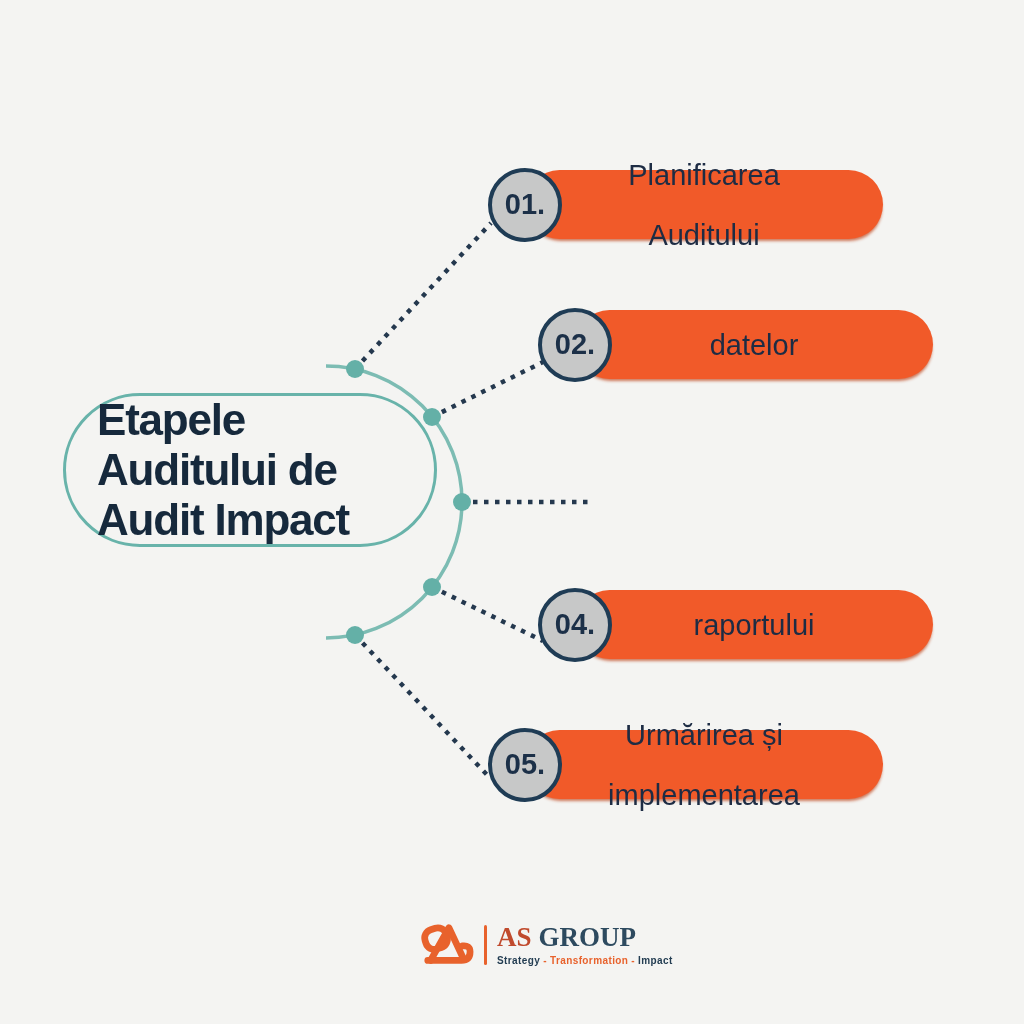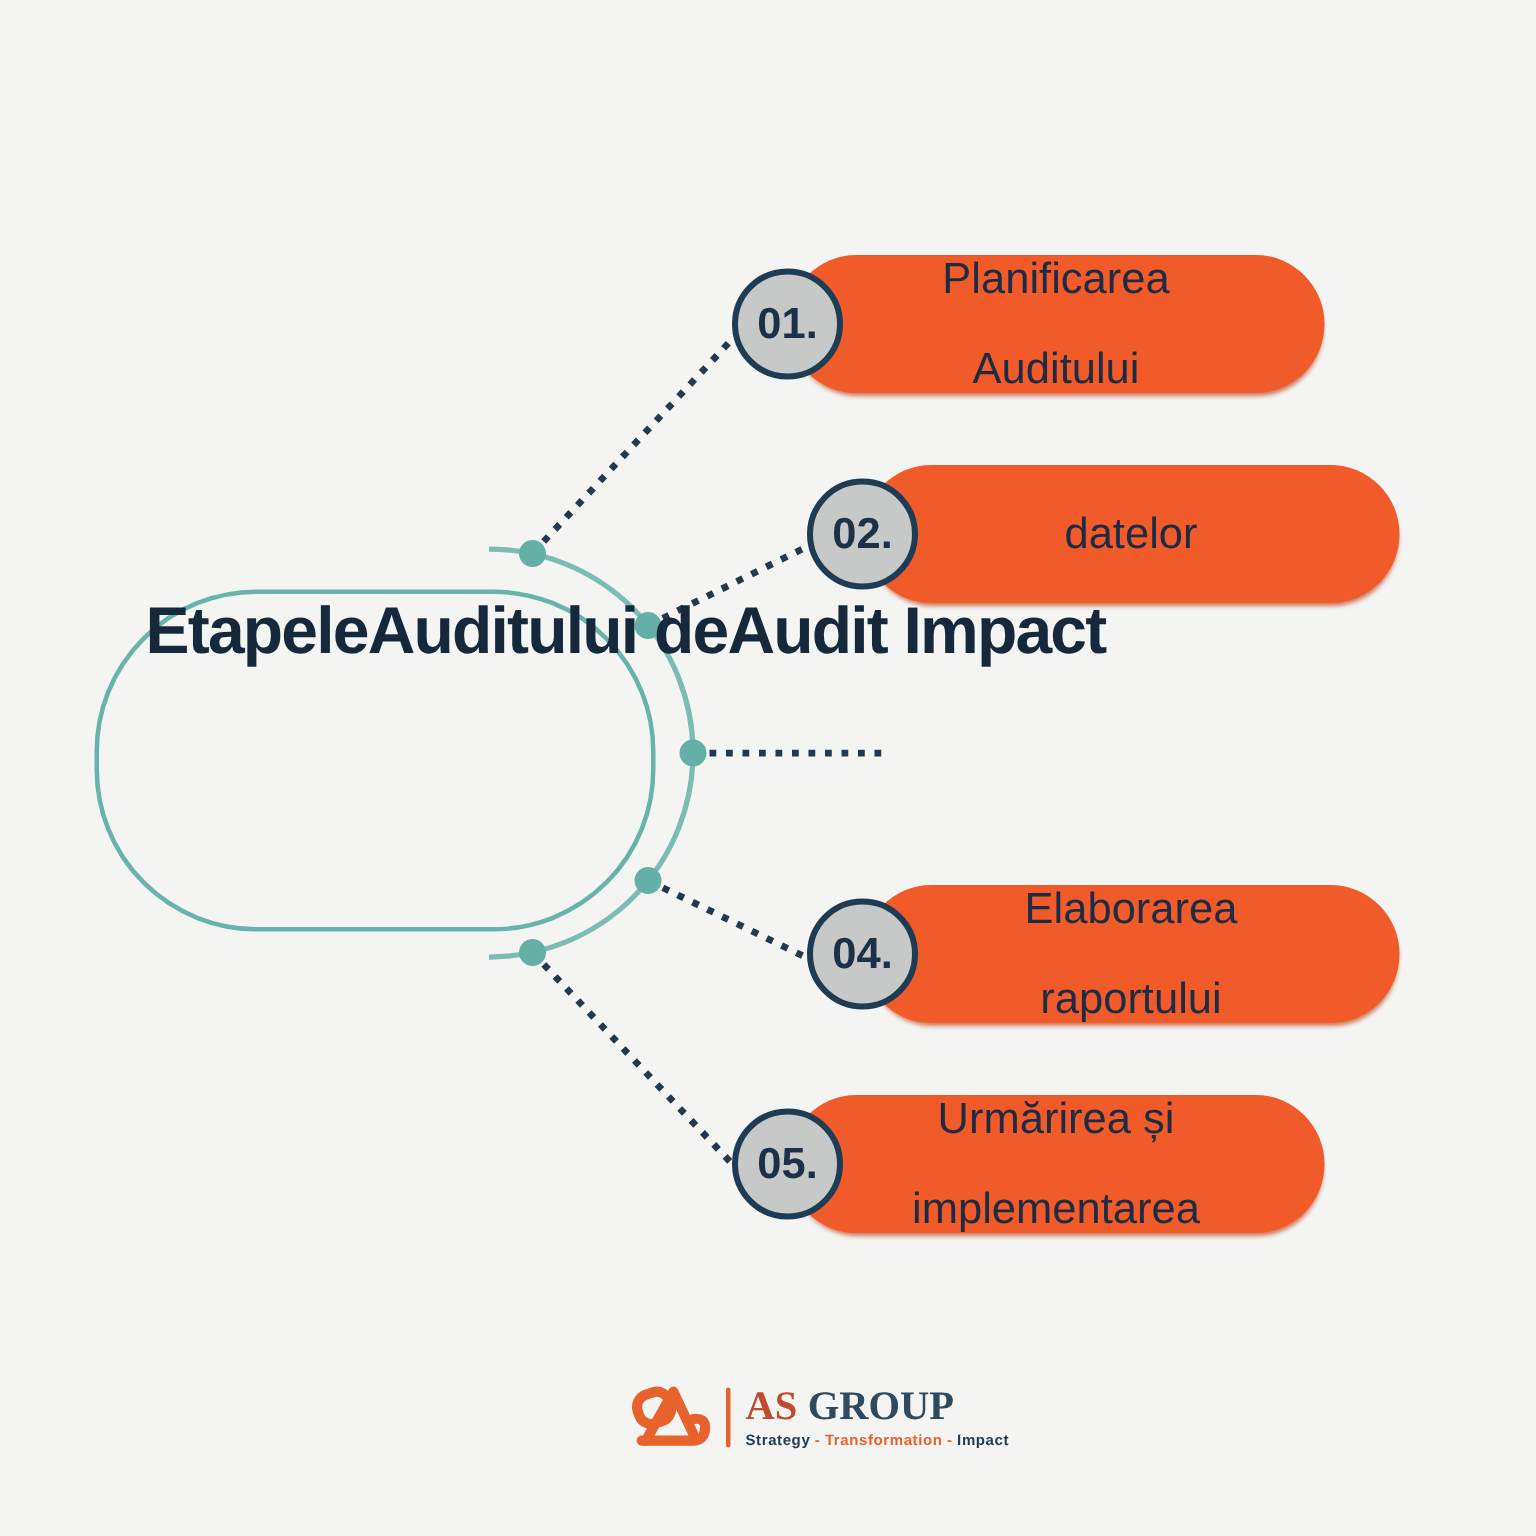--- a/index.html
+++ b/index.html
@@ -5,32 +5,32 @@
   html,body{margin:0;padding:0;}
   body{background:#e9e9e7;font-family:"Liberation Sans",sans-serif;}
   .canvas{
     position:relative;width:1024px;height:1024px;margin:0 auto;
     background:#f4f4f2;overflow:hidden;
   }
   
   .connectors{position:absolute;left:0;top:0;width:1024px;height:1024px;z-index:1;}
   
   .hub{
-    position:absolute;left:63px;top:393px;width:374px;height:228px;
+    position:absolute;left:63px;top:393px;width:374px;height:154px;
     border:3px solid #68b3aa;border-radius:108px;box-sizing:border-box;
-    z-index:2;display:flex;flex-direction:row;justify-content:space-between;
+    z-index:2;display:flex;flex-direction:column;justify-content:center;
     padding-left:31px;
   }
   .hub .line{
     font-size:44px;font-weight:bold;letter-spacing:-1.2px;
     color:#16293c;line-height:50px;white-space:nowrap;
   }
   
   .step{
-    position:absolute;width:358px;height:92px;border-radius:50px;
+    position:absolute;width:358px;height:69px;border-radius:50px;
     background:#f15a29;z-index:3;
     box-shadow:1px 4px 3px -2px rgba(186,56,10,.65);
     display:flex;flex-direction:column;justify-content:center;align-items:center;gap:24px;
   }
   .step .t{
     font-size:29px;font-weight:normal;color:#1d2c44;line-height:36px;
     text-align:center;white-space:nowrap;
   }
   .num{
     position:absolute;left:-37px;top:50%;transform:translateY(-50%);
@@ -92,21 +92,20 @@
   </div>
 
   <div class="step s2">
     <div class="num">02.</div>
     <div class="t">datelor</div>
   </div>
 
 
   <div class="step s4">
     <div class="num">04.</div>
-    <div class="t">Elaborarea</div>
     <div class="t">raportului</div>
   </div>
 
   <div class="step s5">
     <div class="num">05.</div>
     <div class="t">Urmărirea și</div>
     <div class="t">implementarea</div>
   </div>
 
   <div class="footer">

